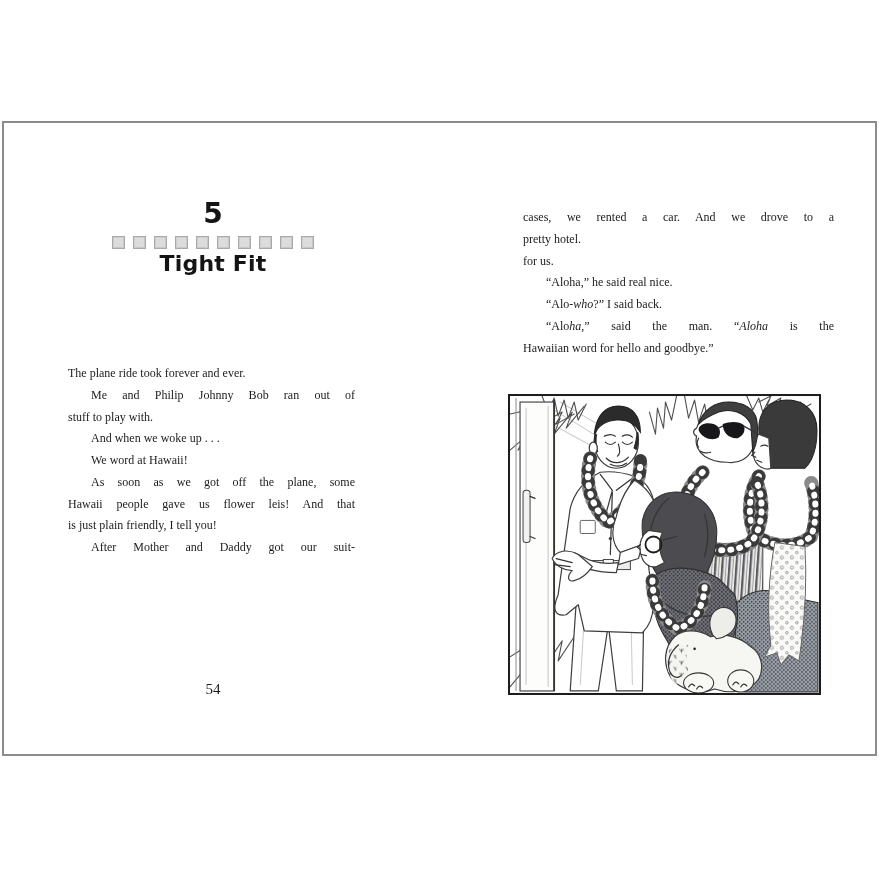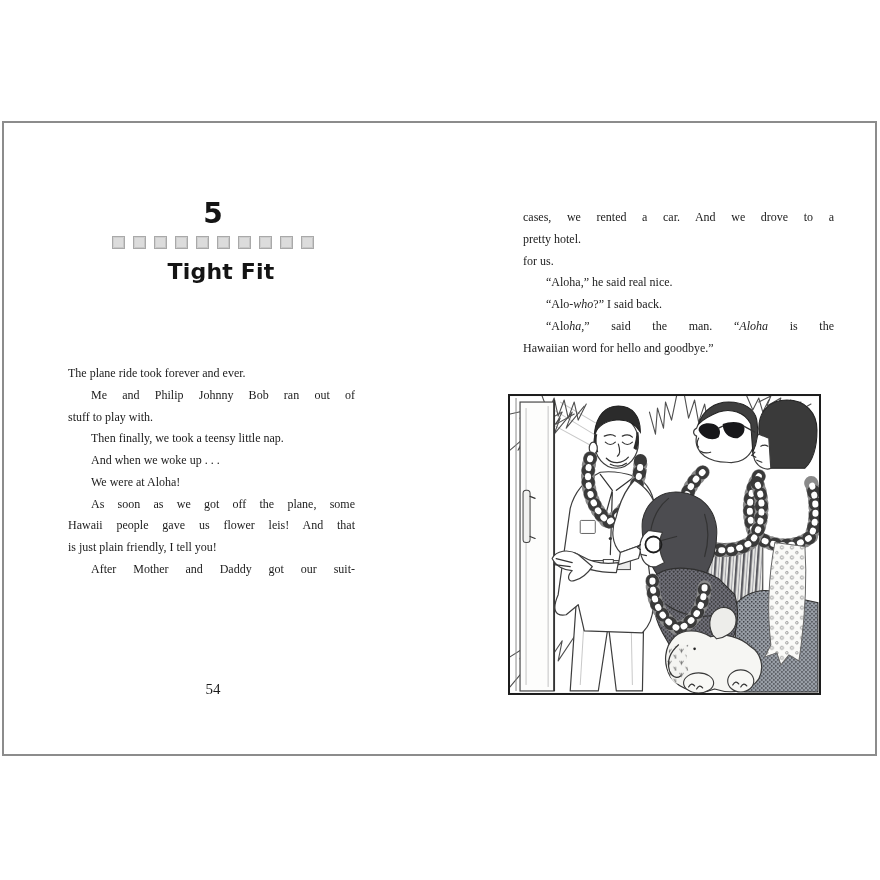--- a/index.html
+++ b/index.html
@@ -6,21 +6,21 @@
   body{width:880px;height:880px;background:#ffffff;font-family:"Liberation Serif", serif;color:var(--text,#1b1b1b);overflow:hidden;}
   .canvas{position:relative;width:880px;height:880px;background:#fff;}
   .scan-frame{position:absolute;left:2px;top:121px;width:871px;height:631px;border:2px solid var(--frame,#8c8c8c);background:#fff;}
 
   
   .chapter-number{position:absolute;left:64px;top:74px;width:290px;text-align:center;
     font-family:"DejaVu Sans",sans-serif;font-weight:700;font-size:28px;color:#141414;}
   .squares{position:absolute;left:64px;top:113px;width:290px;display:flex;justify-content:center;gap:8px;}
   .squares span{width:11px;height:11px;background:var(--square,#dcdcdc);border:1px solid #a9a9a9;
     box-shadow:inset 1px 1px 0 #cfcfcf, inset -1px -1px 0 #c7c7c7;}
-  .chapter-title{position:absolute;left:64px;top:128px;width:290px;margin:8px;text-align:center;
+  .chapter-title{position:absolute;left:64px;top:128px;width:290px;margin:0;text-align:center;
     font-family:"DejaVu Sans",sans-serif;font-weight:700;font-size:22px;letter-spacing:.2px;color:#141414;}
 
   .body-text{font-size:12px;line-height:21.75px;color:var(--text,#1b1b1b);}
   .left-body{position:absolute;left:64px;top:240px;width:287px;}
   .right-body{position:absolute;left:519px;top:84px;width:311px;}
   .line{min-height:21.75px;white-space:nowrap;}
   .line.indent{text-indent:23px;}
   .line.justify{text-align:justify;text-align-last:justify;white-space:normal;}
   .it{font-style:italic;}
 
@@ -55,23 +55,22 @@
           <span></span>
           <span></span>
           <span></span>
           <span></span>
         </div>
       <h1 class="chapter-title">Tight Fit</h1>
       <div class="body-text left-body">
           <div class="line"><span>The plane ride took forever and ever.</span></div>
           <div class="line indent justify"><span>Me and Philip Johnny Bob ran out of</span></div>
           <div class="line"><span>stuff to play with.</span></div>
-          <div class="line indent"><span>Then finally, we took a teensy little nap.</span></div>
           <div class="line indent"><span>And when we woke up . . .</span></div>
-          <div class="line indent"><span>We were at Aloha!</span></div>
+          <div class="line indent"><span>We word at Hawaii!</span></div>
           <div class="line indent justify"><span>As soon as we got off the plane, some</span></div>
           <div class="line justify"><span>Hawaii people gave us flower leis! And that</span></div>
           <div class="line"><span>is just plain friendly, I tell you!</span></div>
           <div class="line indent justify"><span>After Mother and Daddy got our suit-</span></div>
         </div>
       <div class="page-number">54</div>
     </section>
 
     <section>
       <div class="body-text right-body">

